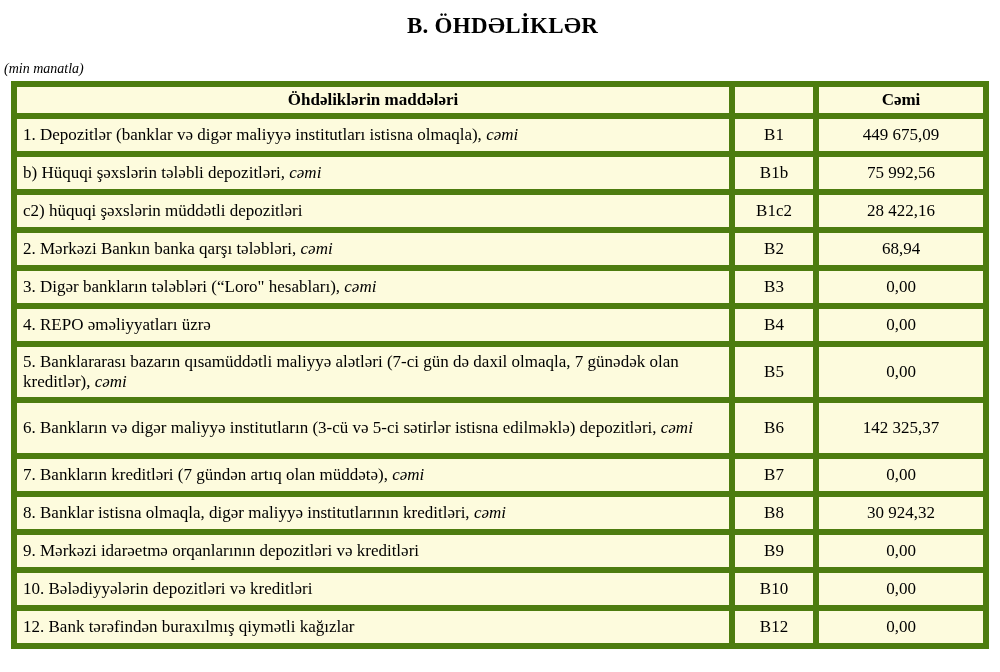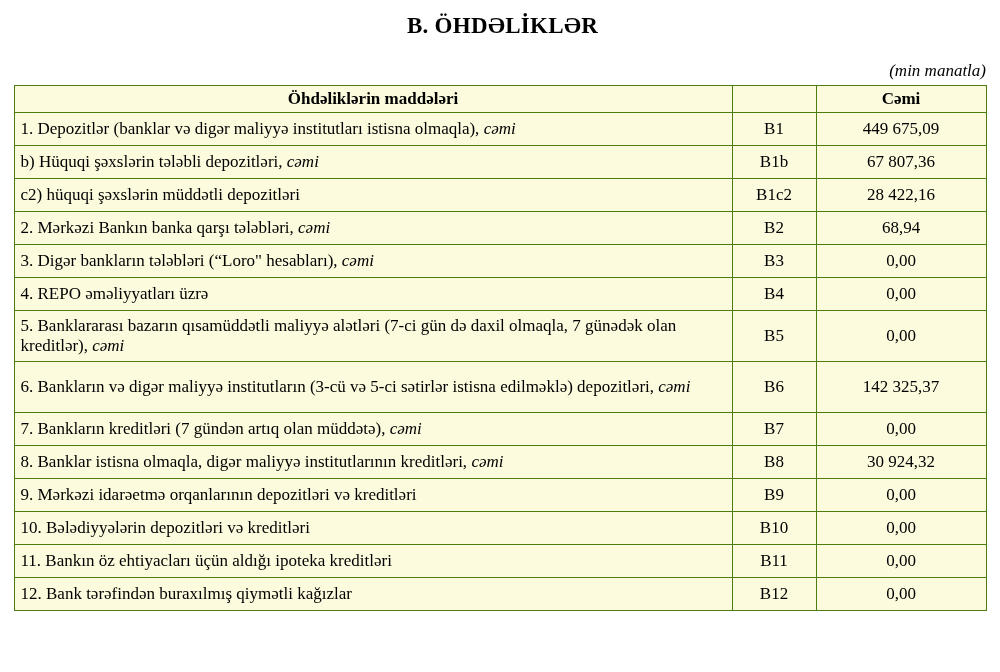--- a/index.html
+++ b/index.html
@@ -24,34 +24,34 @@
   }
   .doc-title {
     text-align: center;
     font-weight: bold;
     font-size: 23px;
     letter-spacing: 0.3px;
     margin: 13px 0 0 5px;
     padding: 0;
   }
   .unit-note {
-    text-align: right;
+    text-align: left;
     font-style: italic;
-    font-size: 17px;
-    margin: 22px 14px 4px 12px;
+    font-size: 14px;
+    margin: 22px 14px 4px 4px;
   }
   table.fin {
     border-collapse: collapse;
     table-layout: fixed;
     width: 972px;
     margin: 0 auto;
     border: 1.5px solid #000;
   }
   table.fin td, table.fin th {
-    border: 1px solid #4d7c0f;
+    border: 6px solid #4d7c0f;
     font-size: 17px;
     line-height: 1.18;
     padding: 3px 6px;
     vertical-align: middle;
     background: #fdfbdd;
   }
   thead th {
     text-align: center;
     font-weight: bold;
     background: #fdfbdd;
@@ -94,21 +94,21 @@
     </thead>
     <tbody id="table-body">
         <tr class="norm">
           <td class="item">1. Depozitlər (banklar və digər maliyyə institutları istisna olmaqla), <span class="ital">cəmi</span></td>
           <td class="code">B1</td>
           <td class="total">449 675,09</td>
         </tr>
         <tr class="norm">
           <td class="item indent1">b) Hüquqi şəxslərin tələbli depozitləri<span class="ital">, cəmi</span></td>
           <td class="code">B1b</td>
-          <td class="total">67 807,36</td>
+          <td class="total">75 992,56</td>
         </tr>
         <tr class="norm">
           <td class="item indent1">c2) hüquqi şəxslərin müddətli depozitləri</td>
           <td class="code">B1c2</td>
           <td class="total">28 422,16</td>
         </tr>
         <tr class="norm">
           <td class="item">2. Mərkəzi Bankın banka qarşı tələbləri, <span class="ital">cəmi</span></td>
           <td class="code">B2</td>
           <td class="total">68,94</td>
@@ -147,25 +147,20 @@
           <td class="item">9. Mərkəzi idarəetmə orqanlarının depozitləri və kreditləri</td>
           <td class="code">B9</td>
           <td class="total">0,00</td>
         </tr>
         <tr class="norm">
           <td class="item">10. Bələdiyyələrin depozitləri və kreditləri</td>
           <td class="code">B10</td>
           <td class="total">0,00</td>
         </tr>
         <tr class="norm">
-          <td class="item">11. Bankın öz ehtiyacları üçün aldığı ipoteka kreditləri</td>
-          <td class="code">B11</td>
-          <td class="total">0,00</td>
-        </tr>
-        <tr class="norm">
           <td class="item">12. Bank tərəfindən buraxılmış qiymətli kağızlar</td>
           <td class="code">B12</td>
           <td class="total">0,00</td>
         </tr>
       </tbody>
   </table>
 
 </div>
 
 </body></html>

